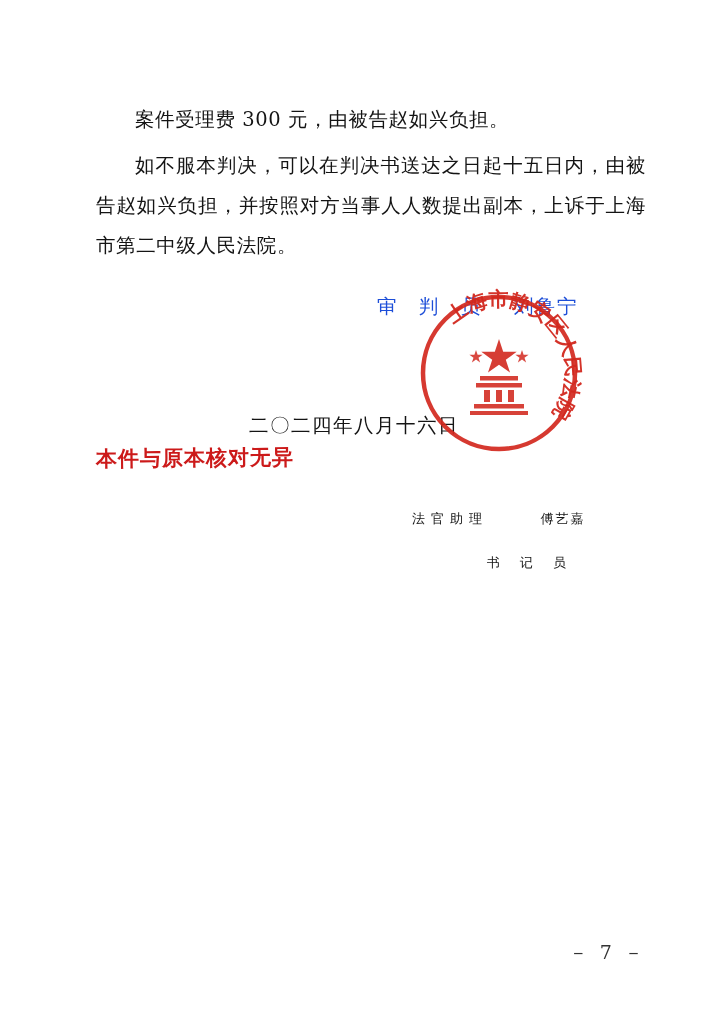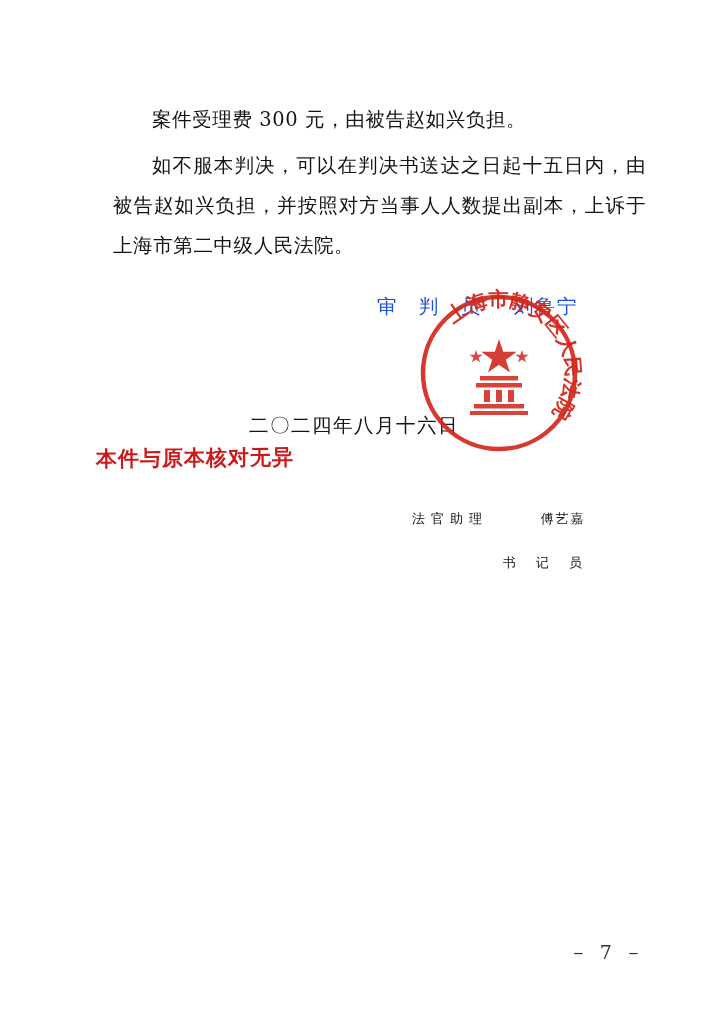--- a/index.html
+++ b/index.html
@@ -26,21 +26,20 @@
     font-size: 19.5px;
     line-height: 40px;
     letter-spacing: 0.6px;
     text-align: justify;
     text-justify: inter-ideograph;
     margin: 0 0 6px 0;
     color: #141414;
   }
   .indent {
     text-indent: 2em;
-    margin-left: 17px;
   }
   .sign-block {
     margin-top: 16px;
     position: relative;
   }
   .sign-line {
     font-size: 19.5px;
     line-height: 38px;
     letter-spacing: 0.6px;
     color: #1d4ed8;
@@ -113,21 +112,21 @@
     margin-right: 26px;
   }
   .assist-name {
     letter-spacing: 2px;
     min-width: 98px;
     display: inline-block;
     text-align: center;
   }
   .clerk-role {
     letter-spacing: 8px;
-    margin-right: 22px;
+    margin-right: 38px;
   }
   .page-number {
     position: absolute;
     right: 78px;
     bottom: 58px;
     font-size: 19px;
     color: #333;
     letter-spacing: 3px;
   }
 </style>

